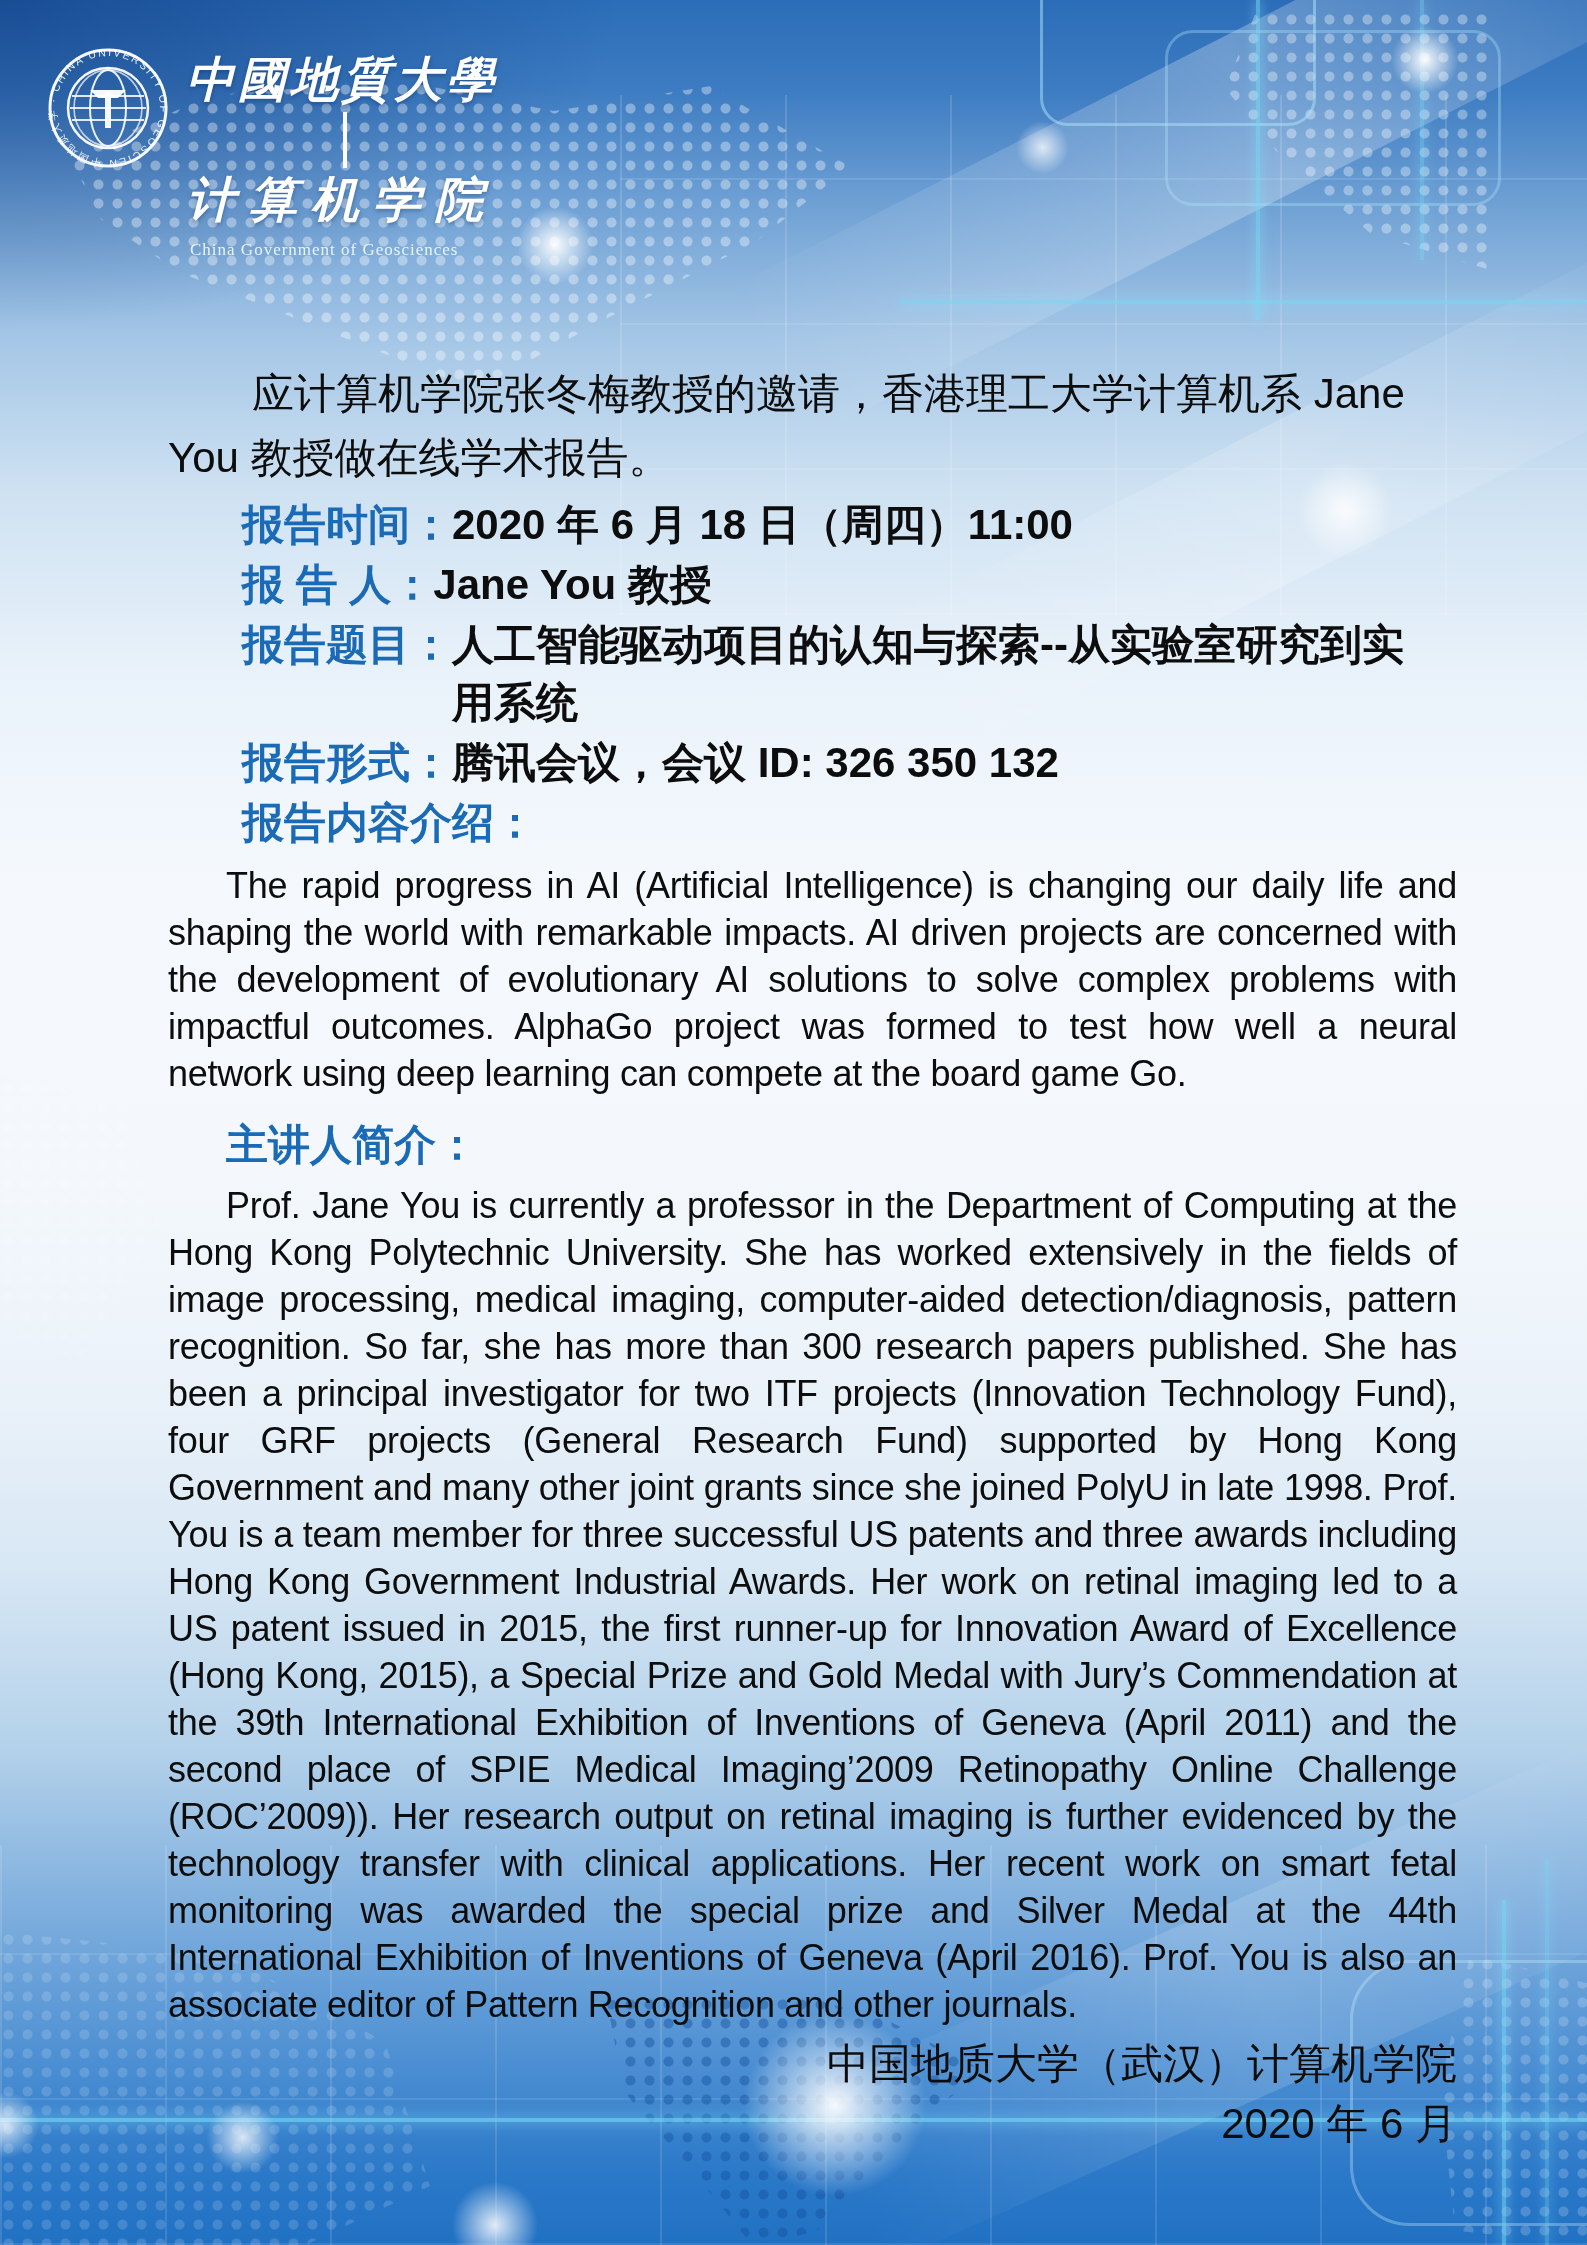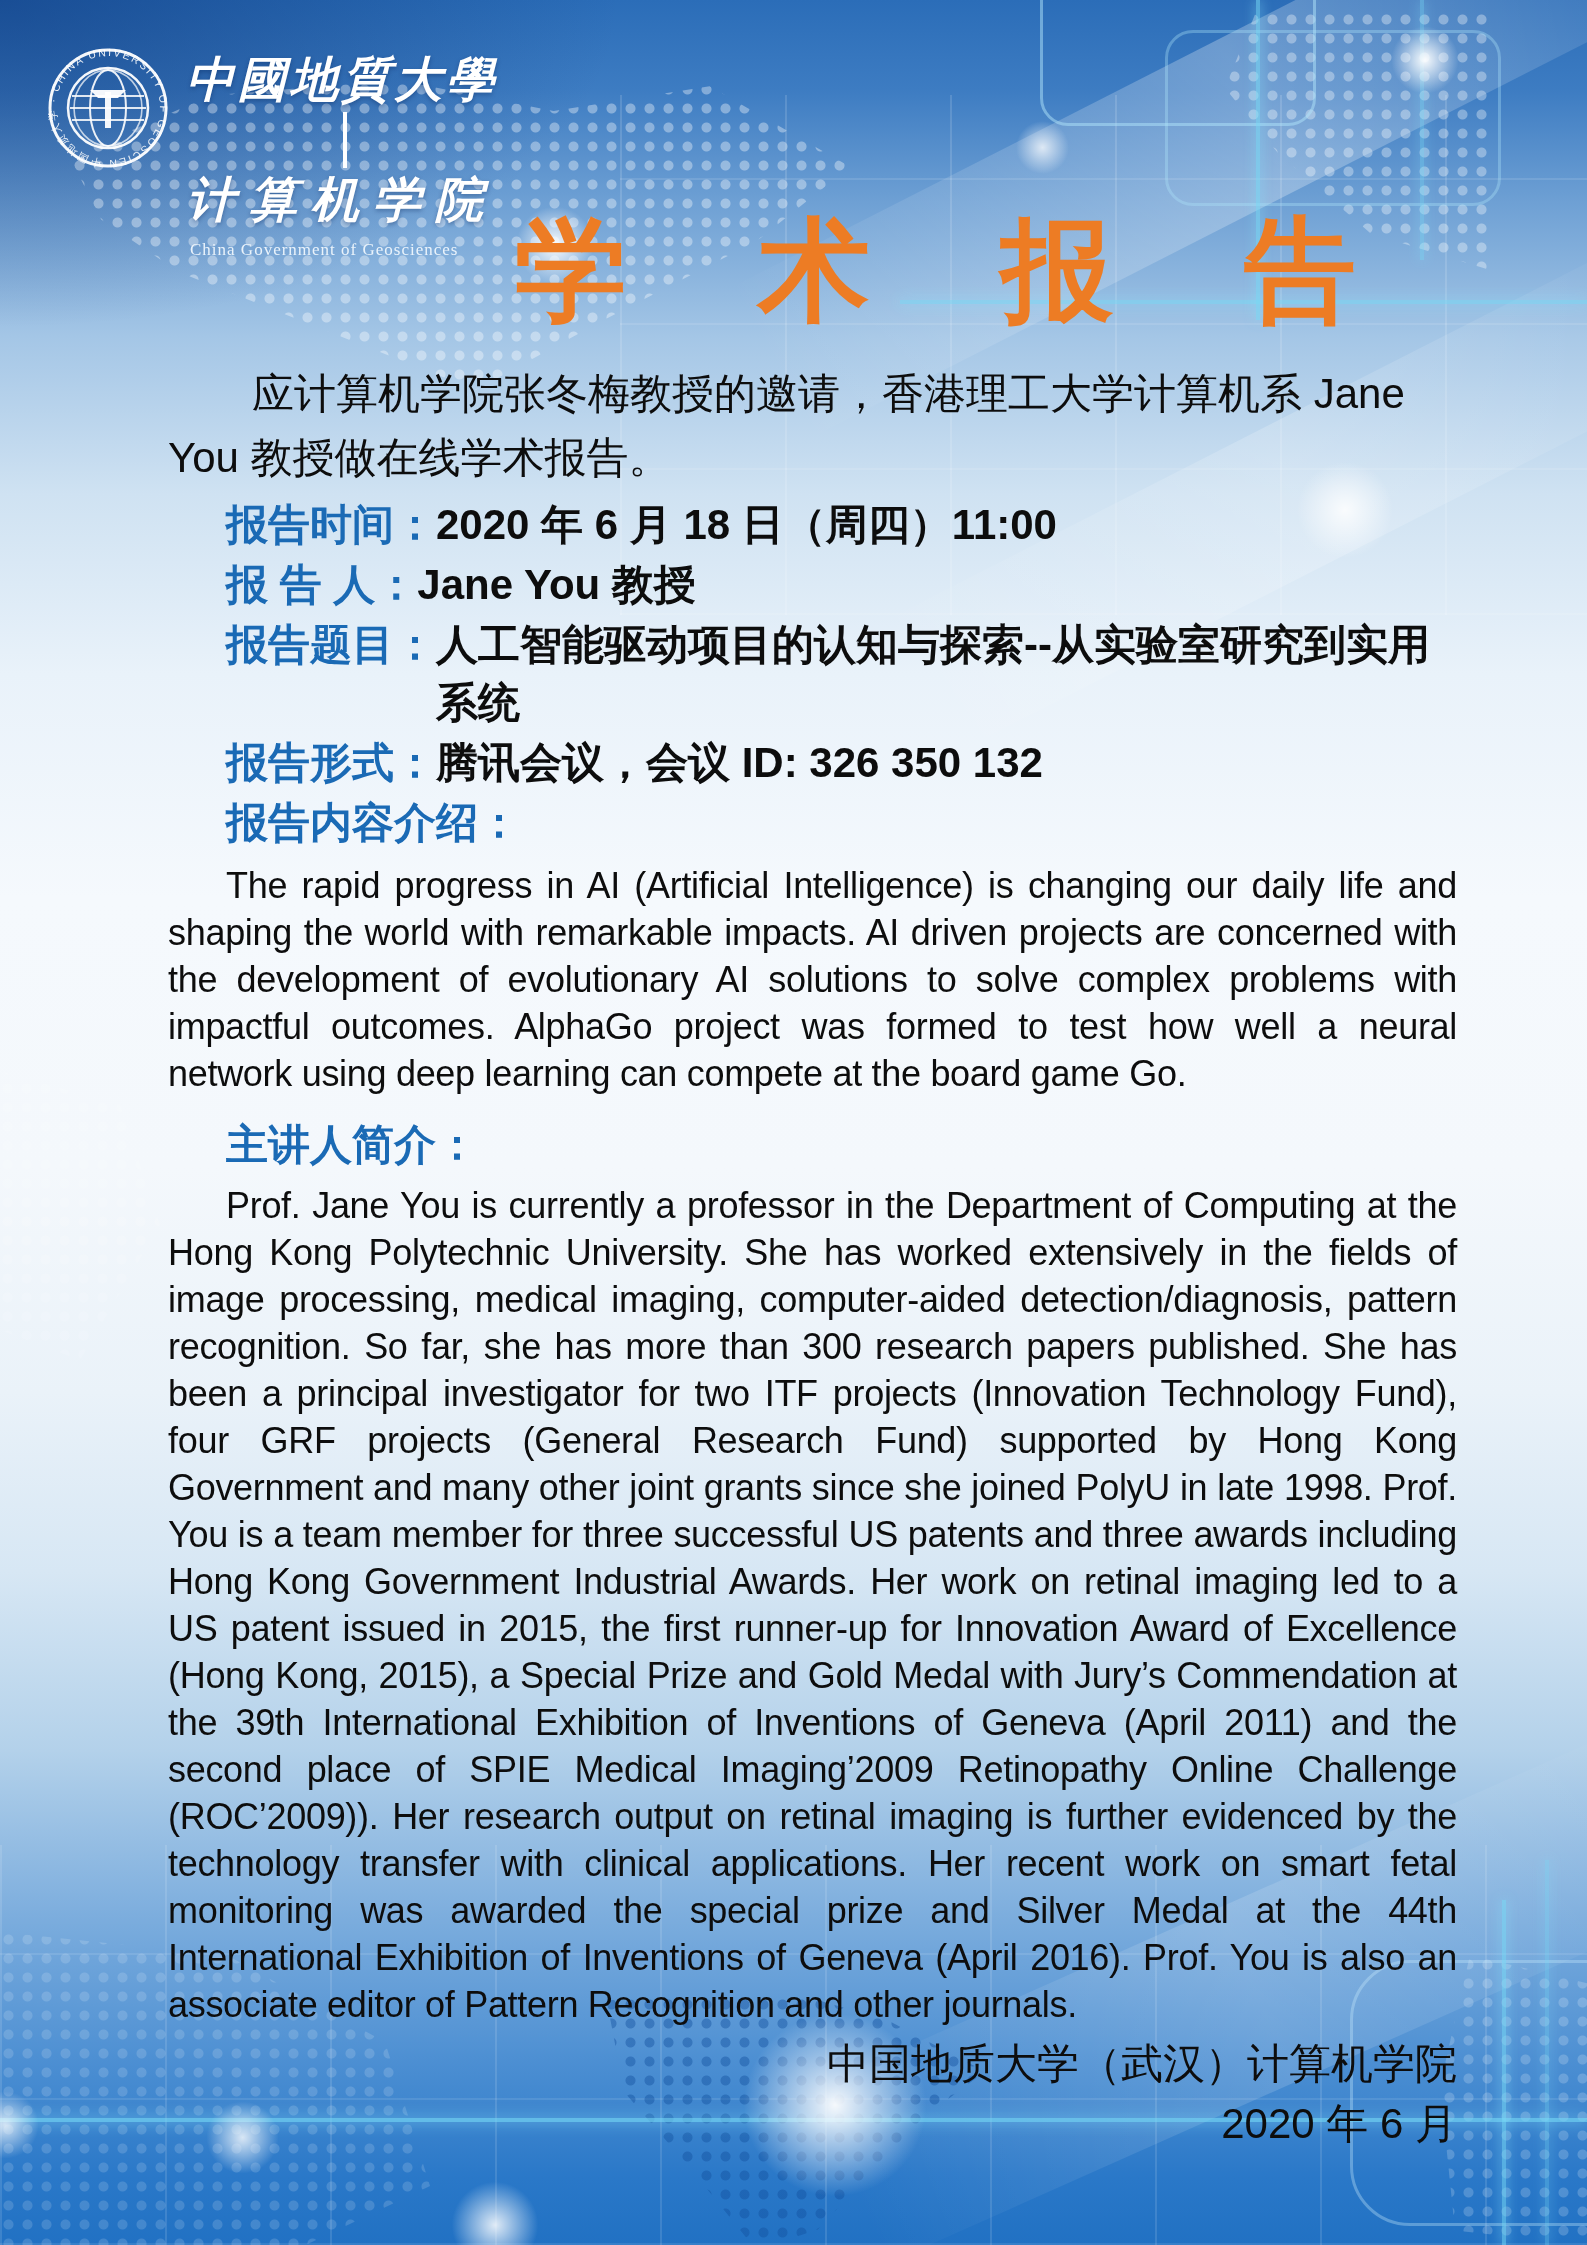--- a/index.html
+++ b/index.html
@@ -73,21 +73,21 @@
         color:#eaf3fb;margin-top:8px;margin-left:4px;}
 
   h1.title{position:absolute;left:0;right:0;top:196px;margin:0;z-index:3;
     text-align:center;padding-left:330px;
     color:#ed7c24;font-size:112px;font-weight:800;letter-spacing:46px;
     font-family:"DejaVu Sans",sans-serif;}
 
   main{position:absolute;left:168px;top:362px;width:1289px;z-index:3;}
   .intro{margin:0;font-size:42px;line-height:64px;text-indent:2em;color:#0d0d0d;}
   .details{margin-top:6px;padding-left:58px;}
-  .drow{display:flex;font-size:42px;line-height:58px;margin:2px 0;}
+  .drow{display:flex;font-size:42px;line-height:58px;margin:2px 16px;}
   .dlabel{flex:none;color:#1a6ab5;font-weight:700;white-space:pre;}
   .dvalue{flex:1;color:#0d0d0d;font-weight:700;}
   .para{margin:0;font-size:36px;line-height:47px;text-align:justify;
         text-indent:58px;letter-spacing:-0.3px;color:#0d0d0d;}
   .abstract{margin-top:10px;}
   .bio-head{margin:19px 0 8px;padding-left:58px;font-size:42px;line-height:58px;
             color:#1a6ab5;font-weight:700;}
   .footer{margin-top:6px;text-align:right;font-size:42px;line-height:60px;color:#0d0d0d;}
 </style>
 </head>
@@ -148,21 +148,20 @@
     <div class="header-text">
       <div class="hline">
         <span class="uni-cn">中國地質大學</span>
         <span class="vbar"></span>
         <span class="school-cn">计算机学院</span>
       </div>
       <div class="hsub">China Government of Geosciences</div>
     </div>
   </header>
 
-  <h1 class="title">学 术 报 告</h1>
 
   <main>
     <p class="intro">应计算机学院张冬梅教授的邀请，香港理工大学计算机系 Jane You 教授做在线学术报告。</p>
 
     <div class="details">
       <div class="drow">
         <span class="dlabel">报告时间：</span>
         <span class="dvalue">2020 年 6 月 18 日（周四）11:00</span>
       </div>
       <div class="drow">

